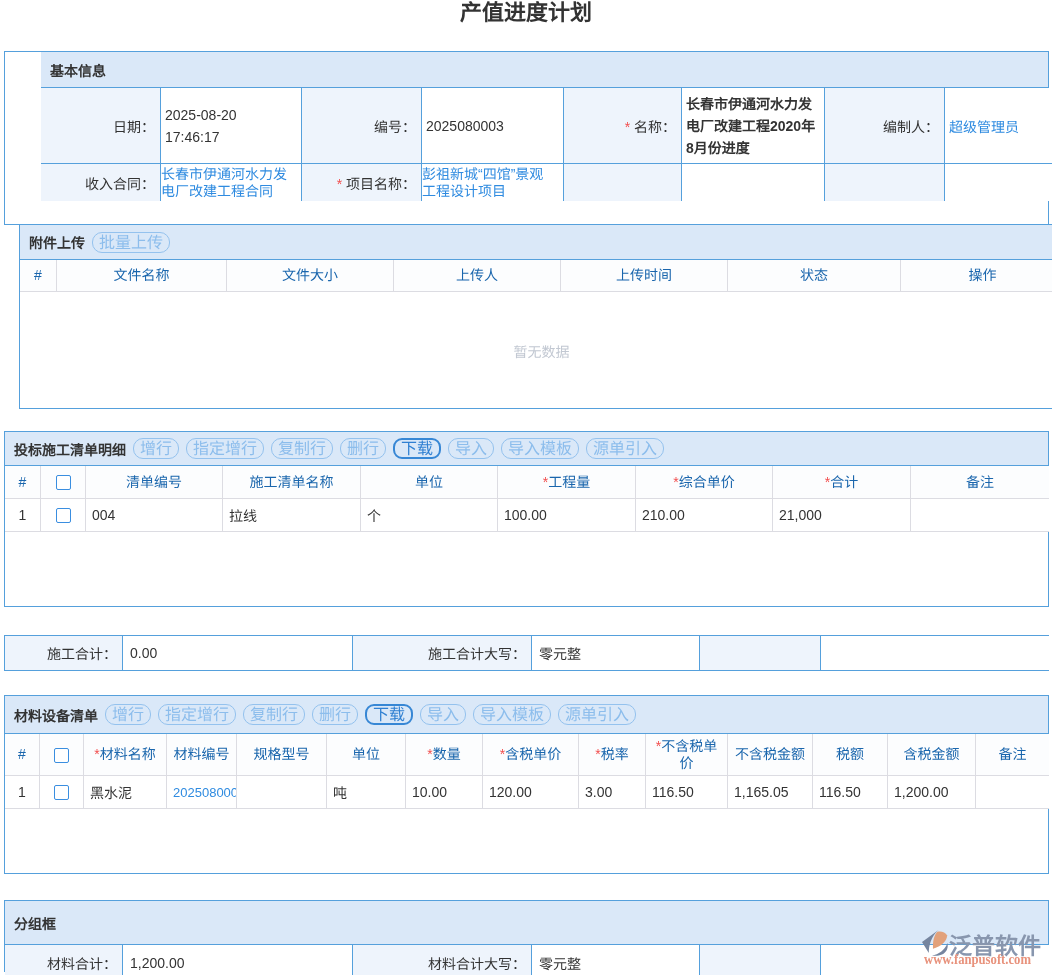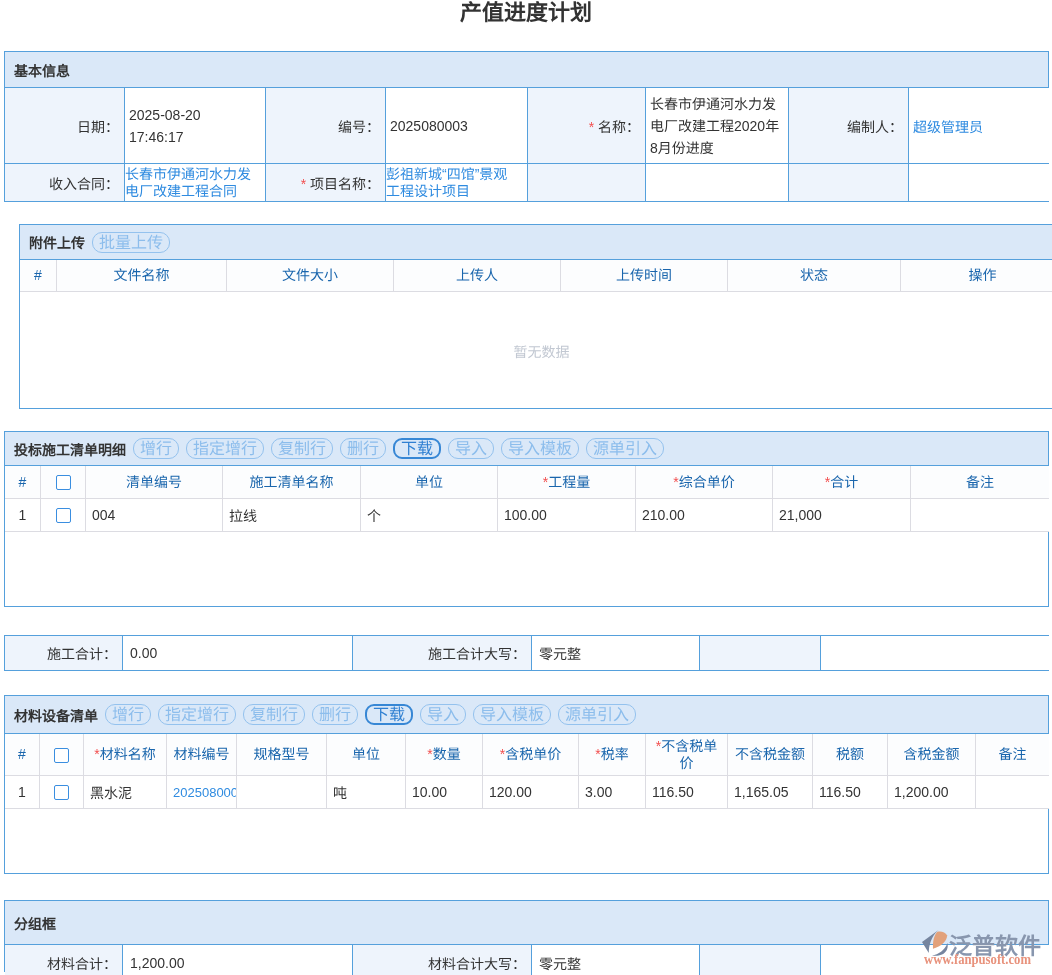--- a/index.html
+++ b/index.html
@@ -42,41 +42,41 @@
   
   .tot td { border-right:1px solid #55a0dc; font-size:14px; color:#333; vertical-align:middle; }
   .tot td:last-child { border-right:none; }
   .tot .lb { background:#eef4fc; text-align:right; padding-right:5px; }
   .tot .vl { background:#fff; padding-left:7px; }
 </style>
 </head>
 <body>
 <div class="title">产值进度计划</div>
 
-<div class="sec" style="top:51px;height:151px;">
+<div class="sec" style="top:51px;height:174px;padding-left:36px;">
   <div class="bar" style="height:36px;">基本信息</div>
   <table class="grid">
     <colgroup>
         <col style="width:120px">
         <col style="width:141px">
         <col style="width:120px">
         <col style="width:142px">
         <col style="width:118px">
         <col style="width:143px">
         <col style="width:120px">
         <col style="width:140px">
       </colgroup>
     <tbody>
         <tr style="height:76px;">
       <td class="lb">日期：</td>
       <td class="vl" style="line-height:22px;">2025-08-20<br>17:46:17</td>
       <td class="lb">编号：</td>
       <td class="vl">2025080003</td>
       <td class="lb"><span class="red">*</span> 名称：</td>
-      <td class="vl" style="line-height:22px;">长春市伊通河水力发电厂改建工程2020年8月份进度</td>
+      <td class="vl" style="line-height:22px;font-weight:bold;">长春市伊通河水力发电厂改建工程2020年8月份进度</td>
       <td class="lb">编制人：</td>
       <td class="vl"><span class="lnk">超级管理员</span></td>
     </tr>
     <tr style="height:37px;">
       <td class="lb">收入合同：</td>
       <td class="vl ctr lnk">长春市伊通河水力发<br>电厂改建工程合同</td>
       <td class="lb"><span class="red">*</span> 项目名称：</td>
       <td class="vl ctr lnk">彭祖新城“四馆”景观<br>工程设计项目</td>
       <td class="lb"></td>
       <td class="vl"></td>

